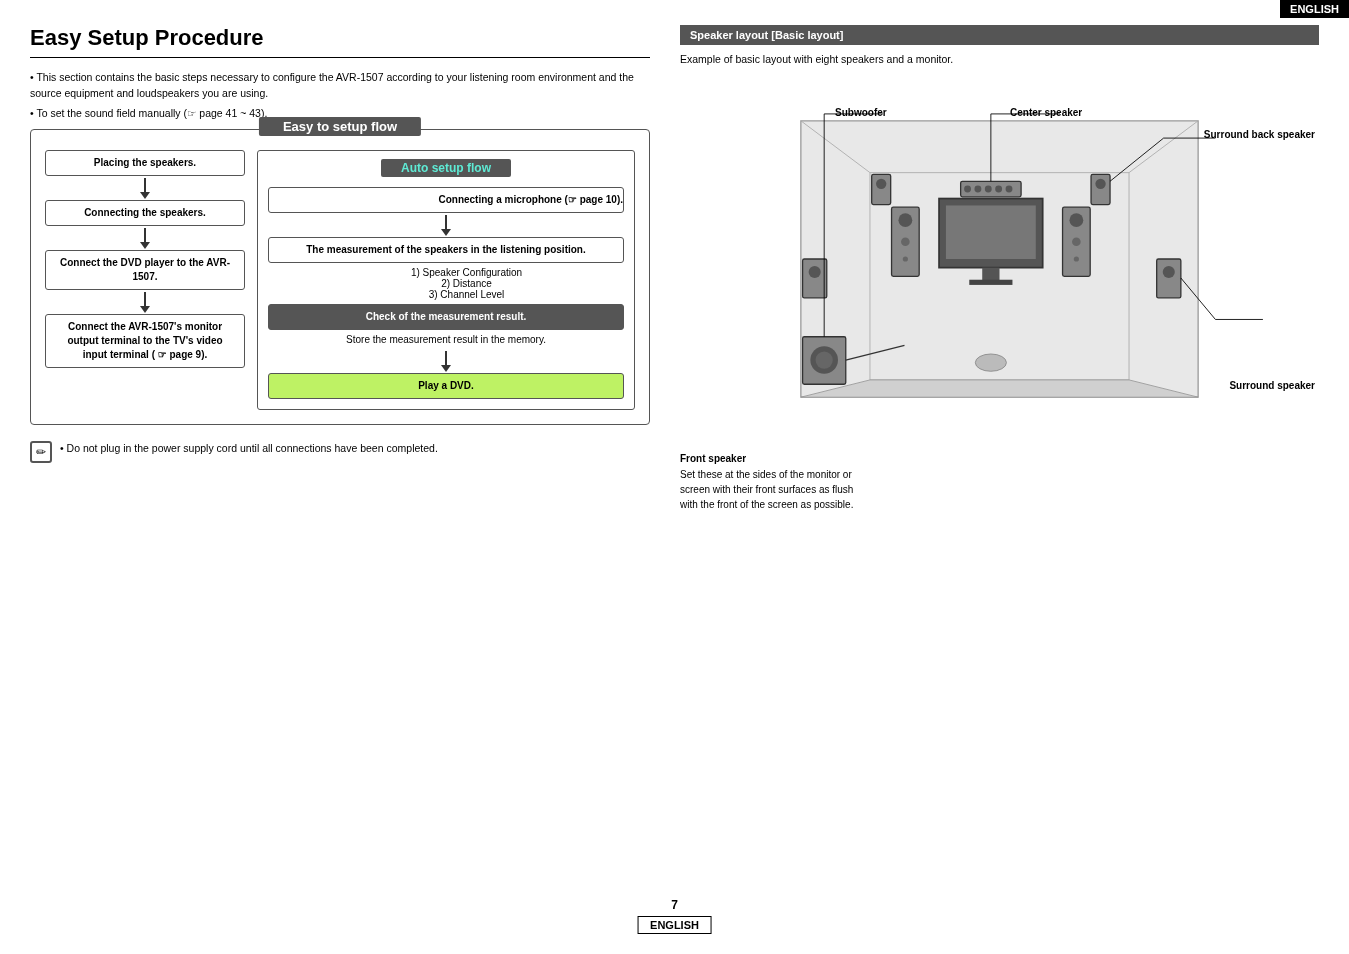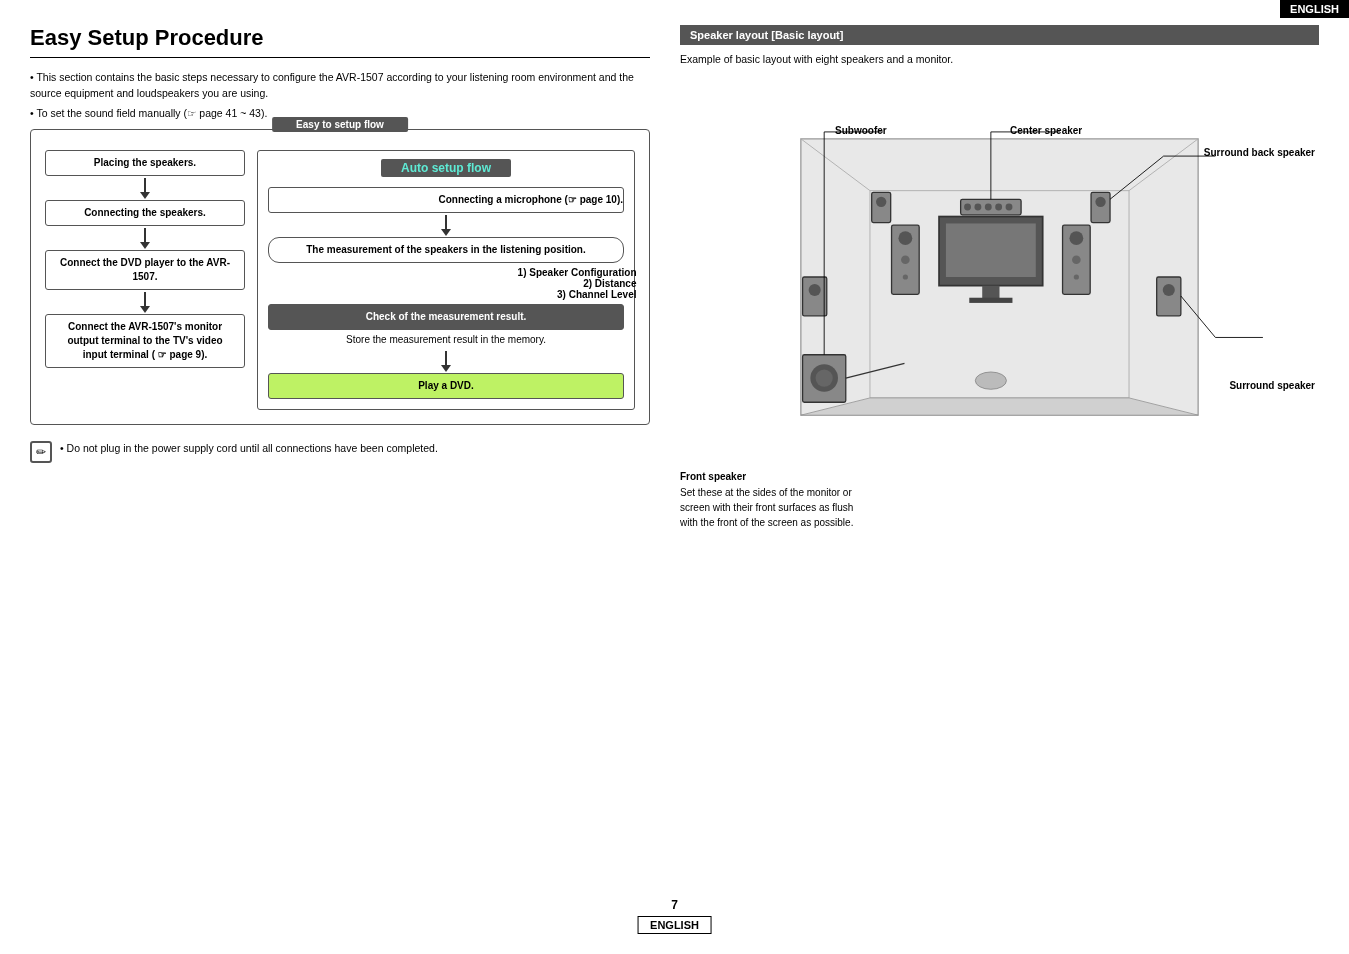--- a/index.html
+++ b/index.html
@@ -77,21 +77,21 @@
       margin-top: 8px;
     }
 
     .flow-title {
       position: absolute;
       top: -13px;
       left: 50%;
       transform: translateX(-50%);
       background: #555;
       color: #fff;
-      font-size: 10px;
+      font-size: 13px;
       font-weight: bold;
       padding: 2px 24px;
       white-space: nowrap;
       border-radius: 2px;
     }
 
     .flow-inner {
       display: flex;
       flex-direction: row;
       margin-top: 10px;
@@ -174,35 +174,35 @@
       text-align: right;
       font-size: 10px;
       font-weight: bold;
       width: 100%;
       background: #fff;
       line-height: 1.4;
     }
 
     .measurement-box {
       border: 1.5px solid #555;
-      border-radius: 11px;
+      border-radius: 3px;
       padding: 5px 8px;
       text-align: center;
       font-size: 10px;
       font-weight: bold;
       width: 100%;
       background: #fff;
       line-height: 1.4;
       margin-top: 0;
     }
 
     .measurement-items {
-      text-align: right;
-      font-size: 10px;
-      font-weight: bold;
+      text-align: center;
+      font-size: 10px;
+      font-weight: normal;
       padding: 4px 8px;
       width: 100%;
       margin-left: 41px;
     }
 
     .check-box {
       border: 1.5px solid #555;
       border-radius: 3px;
       padding: 5px 8px;
       text-align: center;
@@ -271,21 +271,21 @@
       background: #555;
       color: #fff;
       font-size: 11px;
       font-weight: bold;
       padding: 4px 10px;
       margin-bottom: 8px;
     }
 
     .speaker-layout-desc {
       font-size: 10.5px;
-      margin-bottom: 22px;
+      margin-bottom: 4px;
     }
 
     
     .speaker-diagram {
       position: relative;
       width: 100%;
       height: 380px;
     }
 
     .speaker-diagram svg {
@@ -456,21 +456,21 @@
         <line x1="500" y1="80" x2="560" y2="80" stroke="#000" stroke-width="1"></line>
 
         <line x1="520" y1="242" x2="560" y2="290" stroke="#000" stroke-width="1"></line>
         <line x1="560" y1="290" x2="615" y2="290" stroke="#000" stroke-width="1"></line>
       </svg>
 
       
       <div style="position:absolute; top:38px; left:155px; font-size:10px; font-weight:bold;">Subwoofer</div>
       <div style="position:absolute; top:38px; left:330px; font-size:10px; font-weight:bold;">Center speaker</div>
       <div style="position:absolute; top:60px; right:4px; font-size:10px; font-weight:bold;">Surround back speaker</div>
-      <div style="position:absolute; bottom:76px; right:4px; font-size:10px; font-weight:bold;">Surround speaker</div>
+      <div style="position:absolute; bottom:58px; right:4px; font-size:10px; font-weight:bold;">Surround speaker</div>
     </div>
 
     <div style="display:flex; flex-direction:row; margin-top:4px; font-size:10px;">
       <div style="min-width:120px;">
         <div class="front-speaker-title" style="font-weight:bold; font-size:10px; margin-bottom:3px;">Front speaker</div>
         <div style="font-size:10px; line-height:1.5; max-width:180px;">Set these at the sides of the monitor or screen with their front surfaces as flush with the front of the screen as possible.</div>
       </div>
     </div>
 
   </div>

